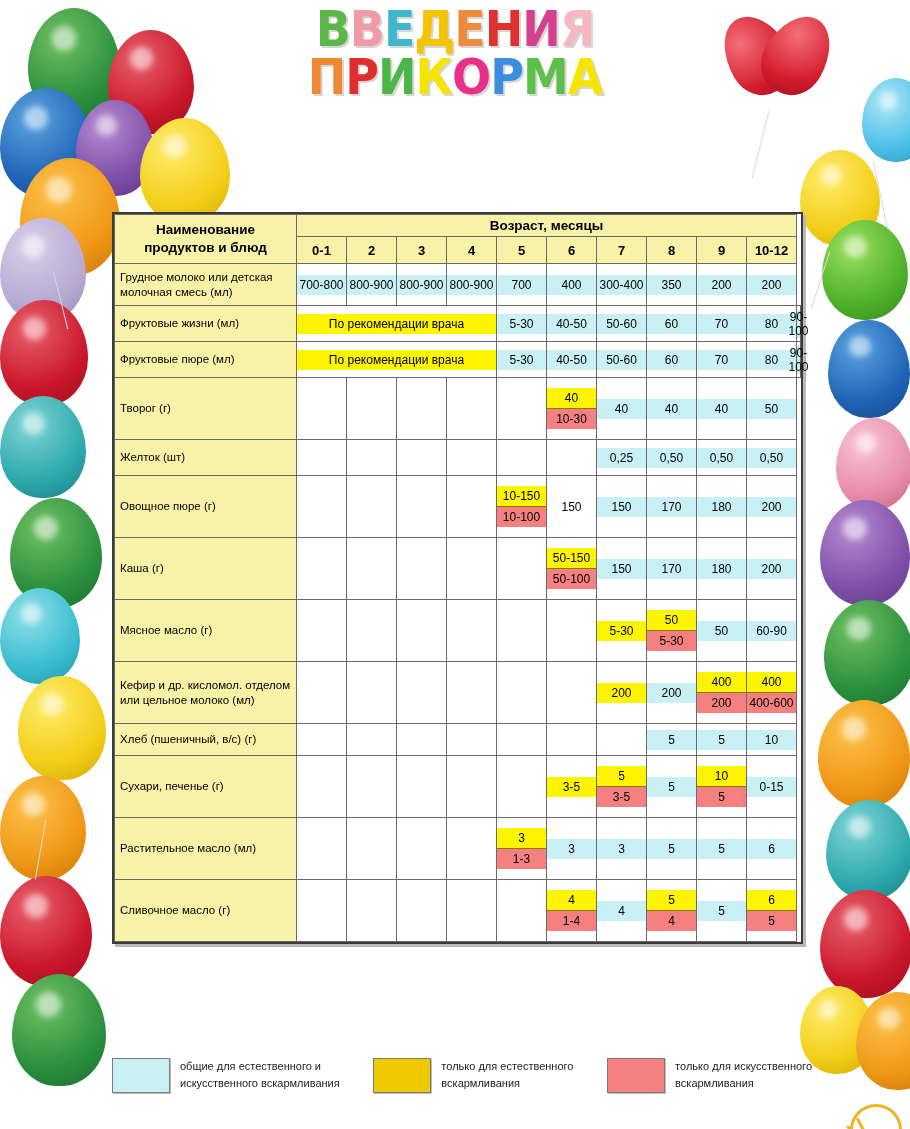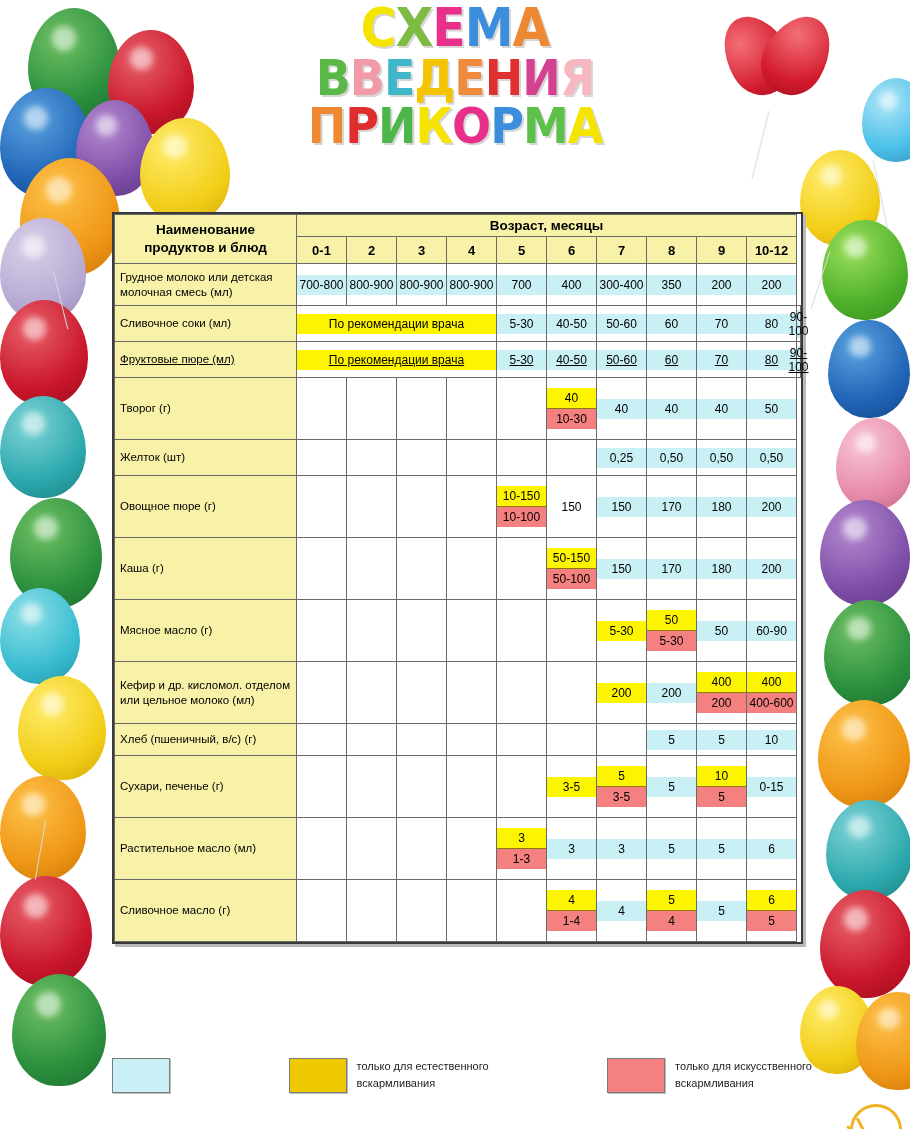--- a/index.html
+++ b/index.html
@@ -156,21 +156,20 @@
     <i style="transform:translate(-50%,-50%) rotate(310deg);"></i>
     <i style="transform:translate(-50%,-50%) rotate(332deg);"></i>
   </div>
   <div class="sun" style="left:126px;top:1104px;width:50px;height:50px;">
 
     <i style="transform:translate(-50%,-50%) rotate(330deg) scale(.7);"></i>
   </div>
 </div>
 
 <div id="title">
-  <div class="tline" id="tl1"><span style="color: rgb(245, 228, 0);">С</span><span style="color: rgb(125, 187, 66);">Х</span><span style="color: rgb(232, 48, 138);">Е</span><span style="color: rgb(59, 142, 222);">М</span><span style="color: rgb(239, 136, 51);">А</span></div>
   <div class="tline" id="tl2"><span style="color: rgb(89, 184, 71);">В</span><span style="color: rgb(242, 154, 168);">В</span><span style="color: rgb(63, 182, 201);">Е</span><span style="color: rgb(245, 196, 0);">Д</span><span style="color: rgb(240, 138, 60);">Е</span><span style="color: rgb(224, 49, 49);">Н</span><span style="color: rgb(212, 65, 142);">И</span><span style="color: rgb(246, 183, 192);">Я</span></div>
   <div class="tline" id="tl3"><span style="color: rgb(239, 136, 51);">П</span><span style="color: rgb(224, 45, 45);">Р</span><span style="color: rgb(76, 182, 72);">И</span><span style="color: rgb(245, 228, 0);">К</span><span style="color: rgb(232, 48, 138);">О</span><span style="color: rgb(59, 142, 222);">Р</span><span style="color: rgb(92, 192, 74);">М</span><span style="color: rgb(245, 228, 0);">А</span></div>
 </div>
 
 <div id="subtitle">
 </div>
 
 <div id="table-wrap">
   <table>
     <colgroup>
@@ -226,21 +225,21 @@
             <div class="cellbox c-blue">350</div>
           </td>
           <td class="cell">
             <div class="cellbox c-blue">200</div>
           </td>
           <td class="cell">
             <div class="cellbox c-blue">200</div>
           </td>
         </tr>
         <tr style="height: 36px;">
-          <td class="rowname">Сливочное соки (мл)</td>
+          <td class="rowname">Фруктовые жизни (мл)</td>
           <td class="cell" colspan="4">
             <div class="cellbox c-yellow">По рекомендации врача</div>
           </td>
           <td class="cell">
             <div class="cellbox c-blue">5-30</div>
           </td>
           <td class="cell">
             <div class="cellbox c-blue">40-50</div>
           </td>
           <td class="cell">
@@ -252,21 +251,21 @@
           <td class="cell">
             <div class="cellbox c-blue">70</div>
           </td>
           <td class="cell">
             <div class="cellbox c-blue">80</div>
           </td>
           <td class="cell">
             <div class="cellbox c-blue">90-100</div>
           </td>
         </tr>
-        <tr style="height: 36px; text-decoration: underline;">
+        <tr style="height: 36px;">
           <td class="rowname">Фруктовые пюре (мл)</td>
           <td class="cell" colspan="4">
             <div class="cellbox c-yellow">По рекомендации врача</div>
           </td>
           <td class="cell">
             <div class="cellbox c-blue">5-30</div>
           </td>
           <td class="cell">
             <div class="cellbox c-blue">40-50</div>
           </td>
@@ -652,20 +651,24 @@
             </div>
           </td>
         </tr>
       </tbody>
   </table>
 </div>
 
 <div id="legend">
     <div class="leg">
       <div class="swatch" style="background: rgb(201, 240, 245);"></div>
+      <div class="leg-txt">
+        <div>общие для естественного и</div>
+        <div>искусственного вскармливания</div>
+      </div>
     </div>
     <div class="leg">
       <div class="swatch" style="background: rgb(238, 201, 0);"></div>
       <div class="leg-txt">
         <div>только для естественного</div>
         <div>вскармливания</div>
       </div>
     </div>
     <div class="leg">
       <div class="swatch" style="background: rgb(244, 128, 127);"></div>

